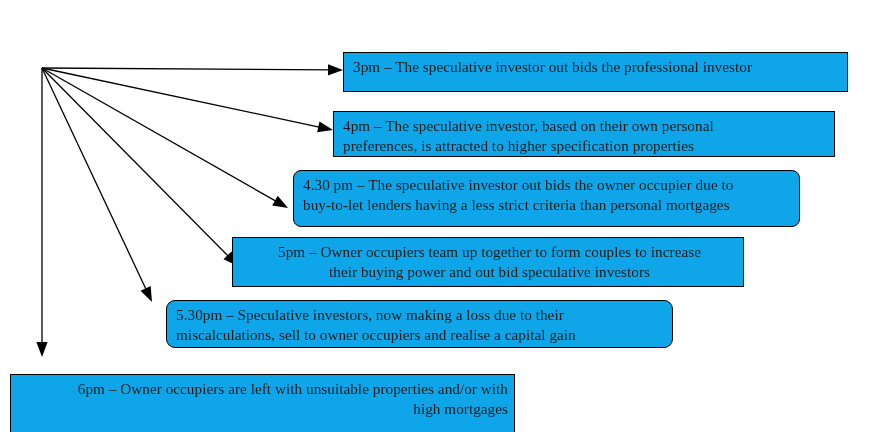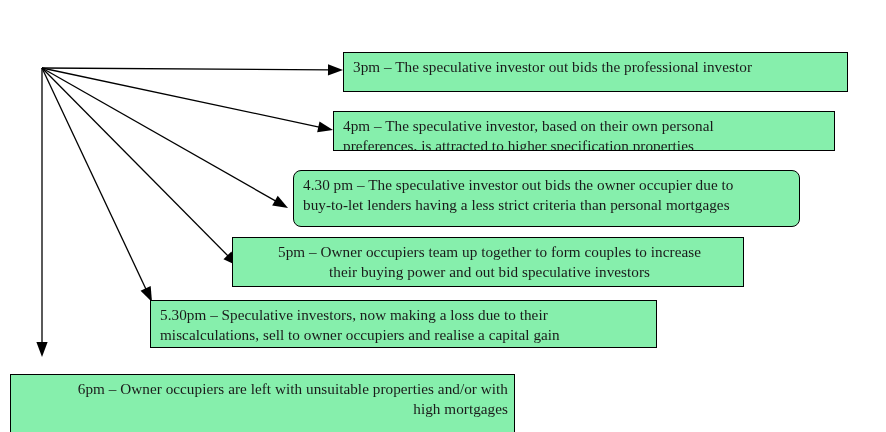--- a/index.html
+++ b/index.html
@@ -23,21 +23,21 @@
     left: 0;
     top: 0;
     width: 886px;
     height: 432px;
     pointer-events: none;
   }
   .node-box {
     position: absolute;
     box-sizing: border-box;
     border: 1.4px solid #000000;
-    background: #86efac;
+    background: #0ea5e9;
     overflow: hidden;
   }
   .node-text {
     position: absolute;
     left: 9px;
     right: 6px;
     top: 4px;
     font-size: 15.2px;
     line-height: 1.33;
     color: #1a1a1a;
@@ -62,36 +62,36 @@
       <line x1="42" y1="68" x2="146.46948158311042" y2="290.2350790040712" stroke="#000000" stroke-width="1.3"></line>
       <polygon points="152,302 140.55066662841963,290.80746832274235 150.68659856337362,286.04271399434515" fill="#000000"></polygon>
       <line x1="42" y1="68" x2="42" y2="344" stroke="#000000" stroke-width="1.3"></line>
       <polygon points="42,357 36.4,342 47.6,342" fill="#000000"></polygon>
     </svg>
 
   <div class="node-box" style="left: 343px; top: 52px; width: 505px; height: 40px;">
     <div class="node-text">3pm – The speculative investor out bids the professional investor</div>
   </div>
 
-  <div class="node-box" style="left: 333px; top: 111px; width: 502px; height: 40px;">
+  <div class="node-box" style="left: 333px; top: 111px; width: 502px; height: 46px;">
     <div class="node-text">4pm – The speculative investor, based on their own personal
 preferences, is attracted to higher specification properties</div>
   </div>
 
   <div class="node-box" style="left: 293px; top: 170px; width: 507px; height: 57px; border-radius: 8px;">
     <div class="node-text">4.30 pm – The speculative investor out bids the owner occupier due to
 buy-to-let lenders having a less strict criteria than personal mortgages</div>
   </div>
 
   <div class="node-box" style="left: 232px; top: 237px; width: 512px; height: 50px; text-align: center;">
     <div class="node-text">5pm – Owner occupiers team up together to form couples to increase
 their buying power and out bid speculative investors</div>
   </div>
 
-  <div class="node-box" style="left: 150px; top: 300px; width: 507px; height: 48px;">
+  <div class="node-box" style="left: 166px; top: 300px; width: 507px; height: 48px; border-radius: 9px;">
     <div class="node-text">5.30pm – Speculative investors, now making a loss due to their
 miscalculations, sell to owner occupiers and realise a capital gain</div>
   </div>
 
   <div class="node-box" style="left: 10px; top: 374px; width: 505px; height: 63px; text-align: right;">
     <div class="node-text">6pm – Owner occupiers are left with unsuitable properties and/or with
 high mortgages</div>
   </div>
 
 </div>

